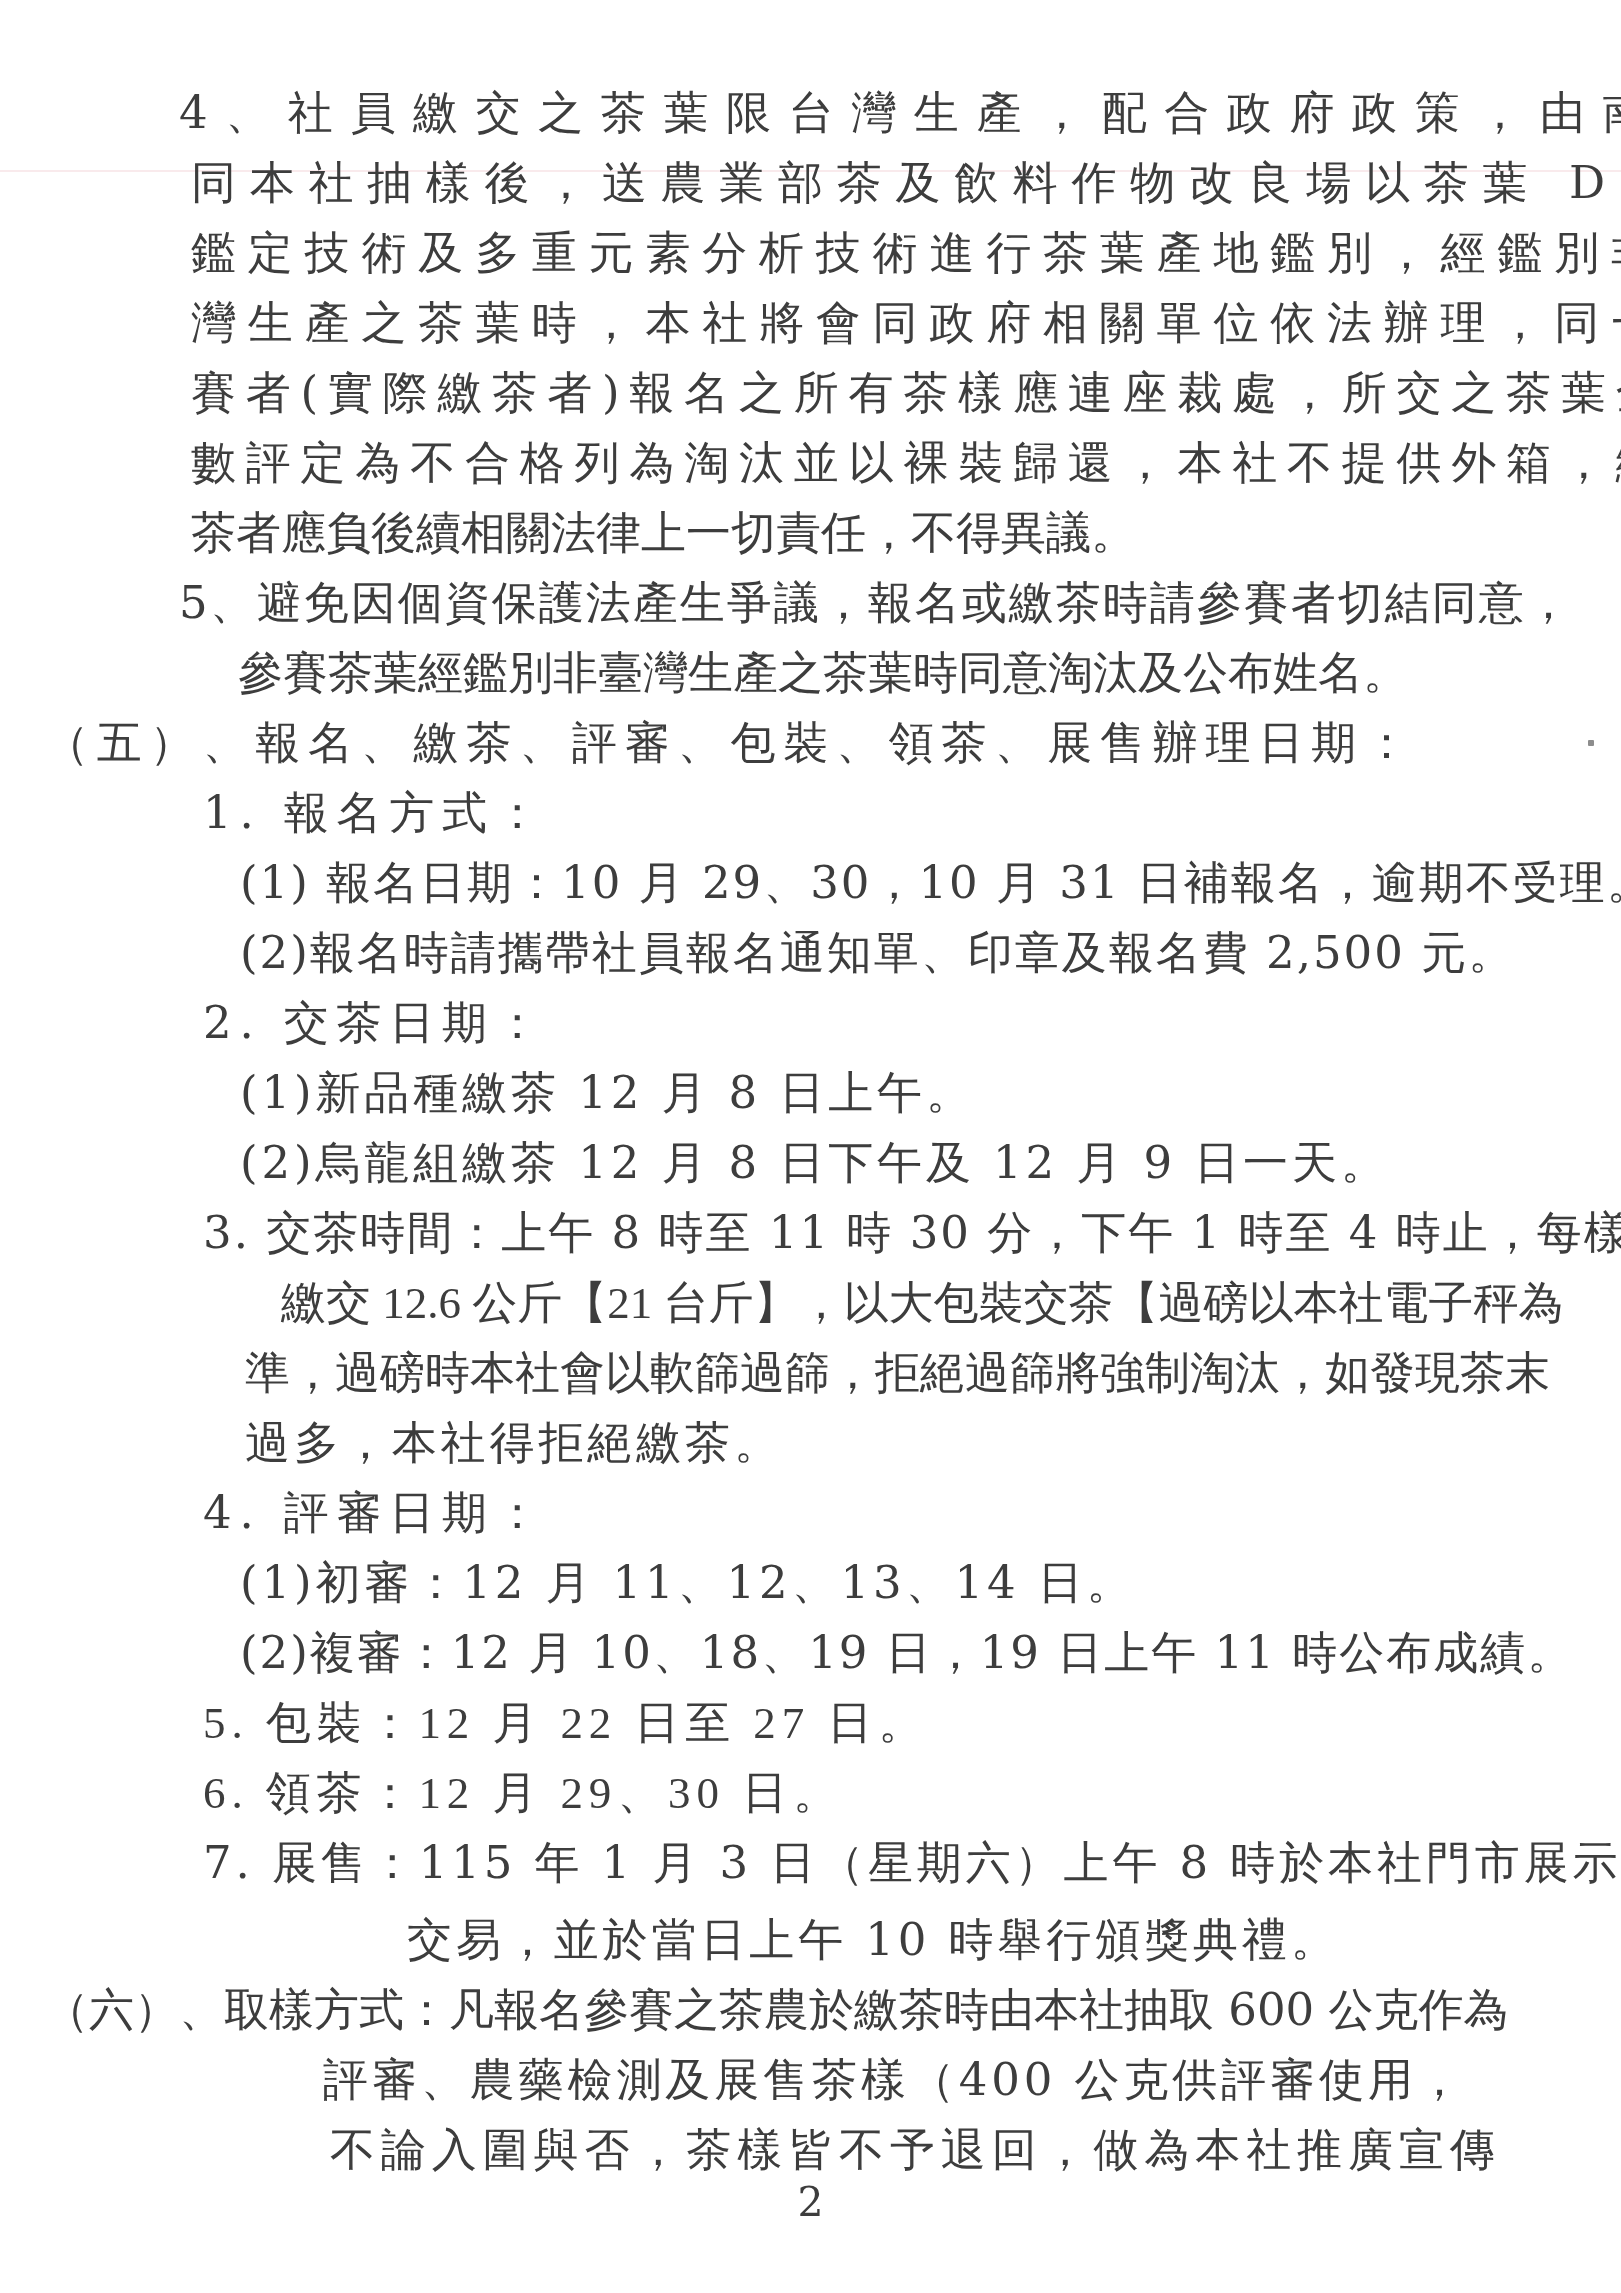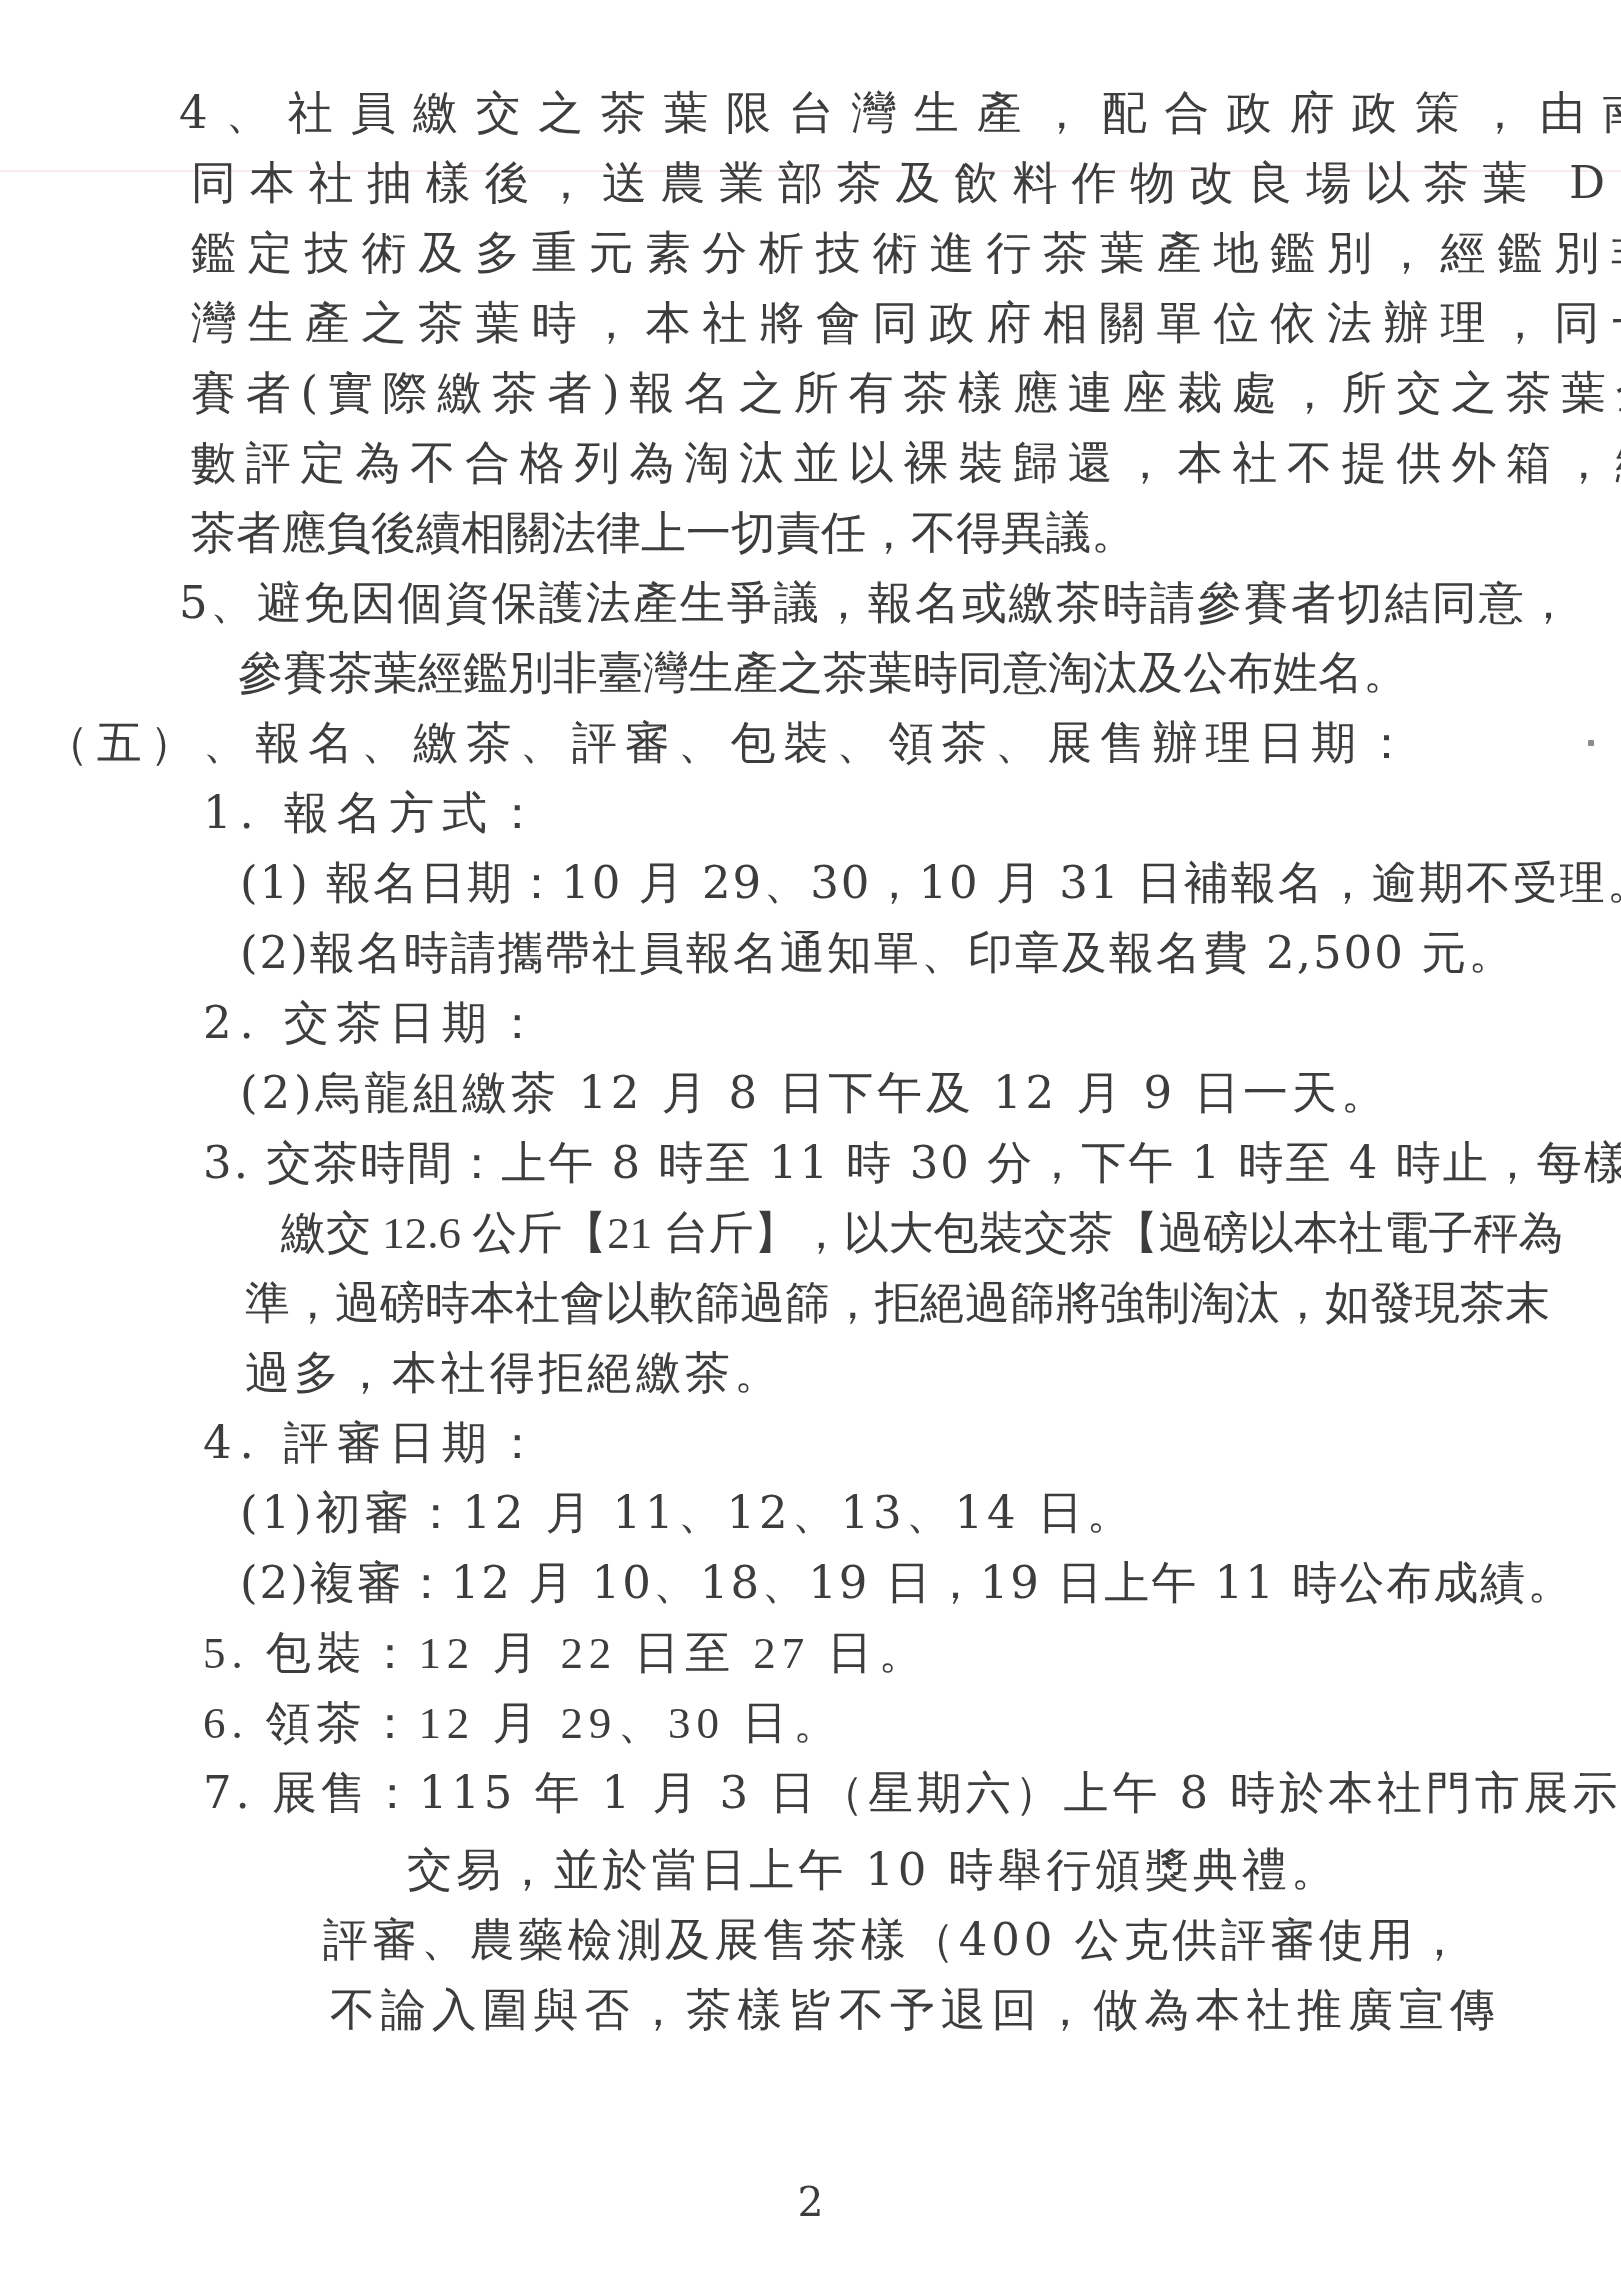--- a/index.html
+++ b/index.html
@@ -91,31 +91,33 @@
     <div class="line ind-cont1 ls10">賽者(實際繳茶者)報名之所有茶樣應連座裁處，所交之茶葉全</div>
     <div class="line ind-cont1 ls10">數評定為不合格列為淘汰並以裸裝歸還，本社不提供外箱，繳</div>
     <div class="line ind-cont1 ls0">茶者應負後續相關法律上一切責任，不得異議。</div>
     <div class="line ind-num1  ls2">5、避免因個資保護法產生爭議，報名或繳茶時請參賽者切結同意，</div>
     <div class="line ind-cont1b ls0">參賽茶葉經鑑別非臺灣生產之茶葉時同意淘汰及公布姓名。</div>
     <div class="line ind-sec   ls8">（五）、報名、繳茶、評審、包裝、領茶、展售辦理日期：</div>
     <div class="line ind-num2  ls8">1. 報名方式：</div>
     <div class="line ind-num3  ls2">(1) 報名日期：10 月 29、30，10 月 31 日補報名，逾期不受理。</div>
     <div class="line ind-num3  ls2">(2)報名時請攜帶社員報名通知單、印章及報名費 2,500 元。</div>
     <div class="line ind-num2  ls8">2. 交茶日期：</div>
+    <div class="line ind-num3  ls4">(1)新品種繳茶 12 月 8 日上午。</div>
     <div class="line ind-num3  ls4">(2)烏龍組繳茶 12 月 8 日下午及 12 月 9 日一天。</div>
     <div class="line ind-num2  ls2">3. 交茶時間：上午 8 時至 11 時 30 分，下午 1 時至 4 時止，每樣</div>
     <div class="line ind-cont3a ls0">繳交 12.6 公斤【21 台斤】，以大包裝交茶【過磅以本社電子秤為</div>
     <div class="line ind-cont3b ls0">準，過磅時本社會以軟篩過篩，拒絕過篩將強制淘汰，如發現茶末</div>
     <div class="line ind-cont3b ls4">過多，本社得拒絕繳茶。</div>
     <div class="line ind-num2  ls8">4. 評審日期：</div>
     <div class="line ind-num3  ls4">(1)初審：12 月 11、12、13、14 日。</div>
     <div class="line ind-num3  ls2">(2)複審：12 月 10、18、19 日，19 日上午 11 時公布成績。</div>
     <div class="line ind-num2  ls6">5. 包裝：12 月 22 日至 27 日。</div>
     <div class="line ind-num2  ls6">6. 領茶：12 月 29、30 日。</div>
     <div class="line ind-num2  ls4">7. 展售：115 年 1 月 3 日（星期六）上午 8 時於本社門市展示</div>
     <div class="line ind-cont7 ls4">交易，並於當日上午 10 時舉行頒獎典禮。</div>
+    <div class="line ind-sec   ls0">（六）、取樣方式：凡報名參賽之茶農於繳茶時由本社抽取 600 公克作為</div>
     <div class="line ind-cont6 ls4">評審、農藥檢測及展售茶樣（400 公克供評審使用，</div>
     <div class="line ind-cont6b ls6">不論入圍與否，茶樣皆不予退回，做為本社推廣宣傳</div>
   </div>
 
   <div class="page-number">2</div>
 </div>
 
 
 </body></html>

